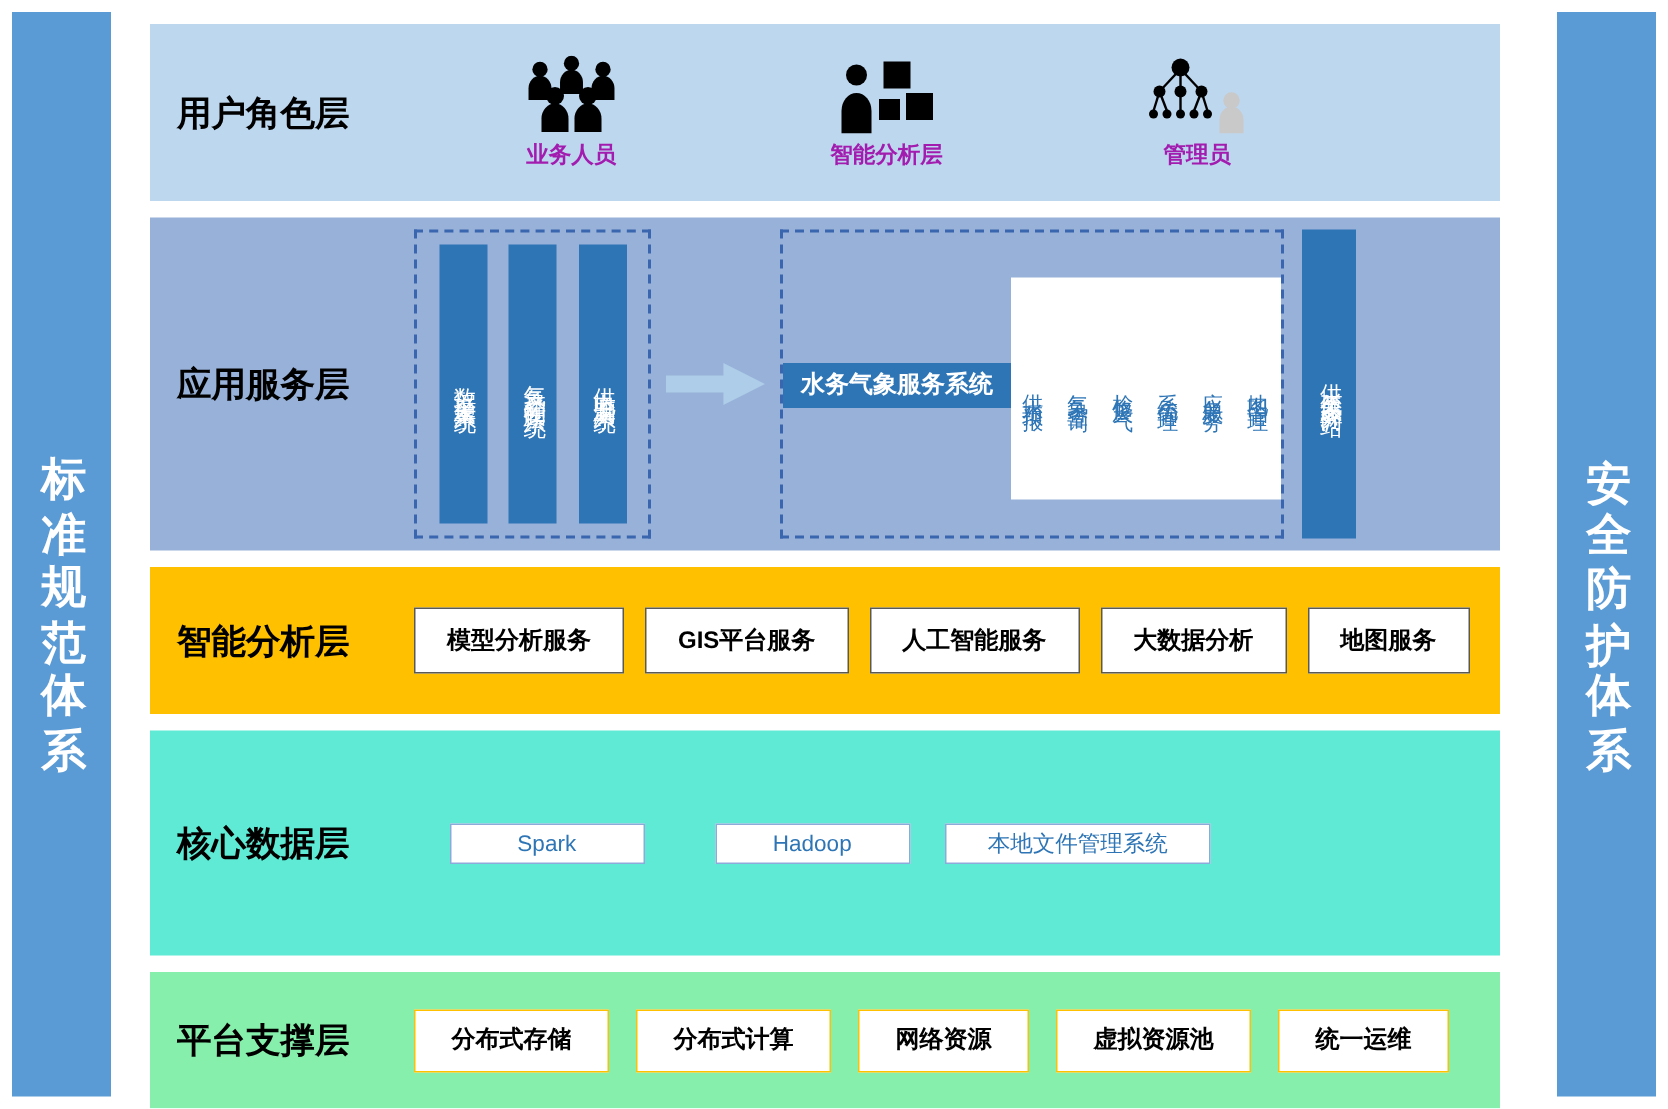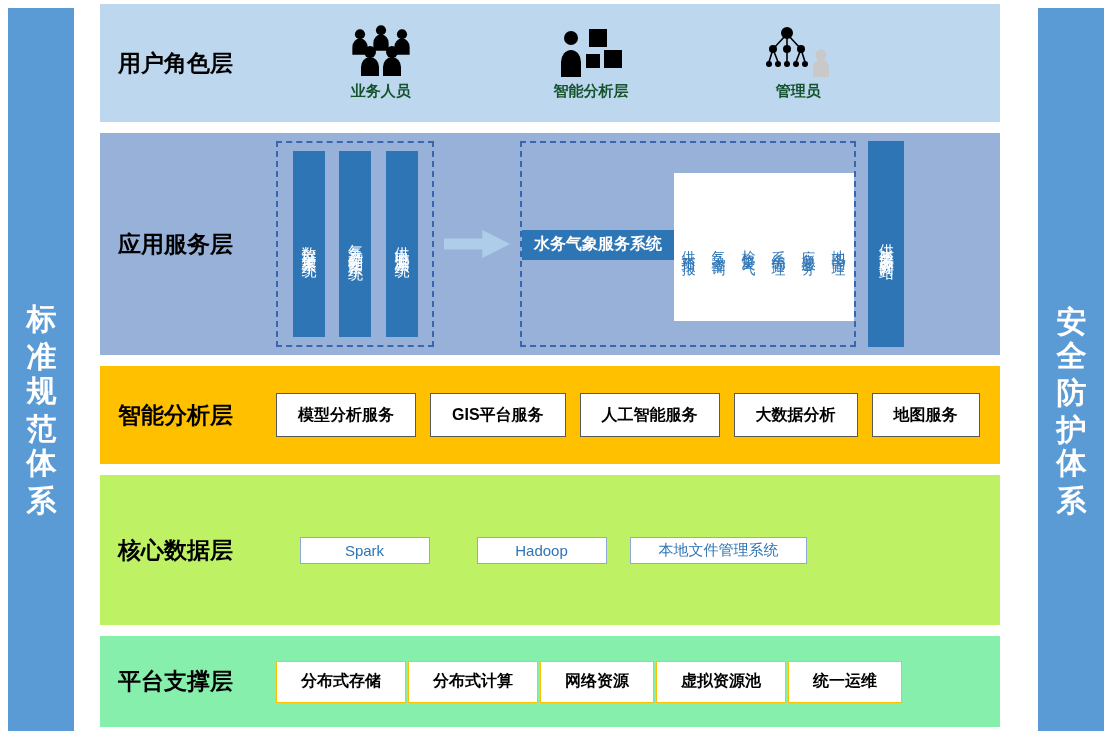--- a/index.html
+++ b/index.html
@@ -9,33 +9,33 @@
 
   
   .pillar { position:absolute; top:8px; width:66px; height:723px; background:#5B9BD5;
     display:flex; align-items:center; justify-content:center; }
   .pillar-left { left:8px; }
   .pillar-right { right:8px; }
   .pillar-text { writing-mode:vertical-rl; text-orientation:upright; color:#fff;
     font-size:30px; font-weight:bold; letter-spacing:36px; margin-top:36px; }
 
   
-  .main { position:absolute; left:100px; top:4px; width:900px;
+  .main { position:absolute; left:100px; top:16px; width:900px;
     display:flex; flex-direction:column; gap:11px; }
   .layer { width:100%; display:flex; align-items:center; }
   .layer-title { width:176px; padding-left:18px; flex-shrink:0;
     font-size:23px; font-weight:bold; color:#000; }
 
   .vtext { writing-mode:vertical-rl; text-orientation:upright; }
 
   
   .layer-user { height:118px; background:#BDD7EE; }
   .roles { flex:1; display:flex; justify-content:space-around; margin-right:100px; }
   .role { display:flex; flex-direction:column; align-items:center; gap:5px; }
-  .role-label { font-size:15px; font-weight:bold; color:#14532d; }
+  .role-label { font-size:15px; font-weight:bold; color:#a21caf; }
 
   
   .layer-app { height:222px; background:#97B1D8; }
   .dashed-box { border:2px dashed #3A66B0; height:206px; }
   .src-box { width:158px; display:flex; justify-content:space-evenly; align-items:center; }
   .src-bar { width:32px; height:186px; background:#2E75B6; color:#fff;
     display:flex; align-items:center; justify-content:center; font-size:15px; letter-spacing:3px; }
   .flow-arrow { width:66px; height:28px; margin:0 10px; background:#AECDE8;
     clip-path:polygon(0 30%, 58% 30%, 58% 0, 100% 50%, 58% 100%, 58% 70%, 0 70%); }
   .svc-box { width:336px; display:flex; flex-direction:row; align-items:center; padding:9px 0 8px 0; }
@@ -48,41 +48,41 @@
     display:flex; align-items:center; justify-content:center; font-size:15px; letter-spacing:3px; }
 
   
   .layer-analysis { height:98px; background:#FFC000; }
   .svc-row { flex:1; display:flex; align-items:center; gap:14px; }
   .analysis-box { height:44px; background:#fff; border:1px solid #595959; padding:12px 21px;
     display:flex; align-items:center; justify-content:center;
     font-size:16px; font-weight:bold; color:#000; white-space:nowrap; }
 
   
-  .layer-data { height:150px; background:#bef264; }
+  .layer-data { height:150px; background:#5eead4; }
   .data-grid { flex:1; display:flex; flex-direction:column; gap:24px; }
   .data-row { display:flex; }
   .data-col { width:177px; display:flex; justify-content:center; }
   .cyl-wrap { height:53px; }
   .cyl { position:relative; width:132px; height:44px; margin-top:9px; background:#fff;
     border:1.5px solid #9BB0CE; border-top:none;
     border-radius:0 0 66px 66px / 0 0 12px 12px;
     display:flex; align-items:center; justify-content:center; padding-top:7px;
     color:#2E75B6; font-size:15px; }
   .cyl::before { content:""; position:absolute; left:-1.5px; top:-9px;
     width:calc(100% + 3px); height:18px; background:#fff;
     border:1.5px solid #9BB0CE; border-radius:50%; }
   .store-box { height:27px; width:130px; background:#fff; border:1px solid #8EAADB;
     display:flex; align-items:center; justify-content:center;
     color:#2E75B6; font-size:15px; white-space:nowrap; }
   .store-box.wide { width:196px; }
 
   
   .layer-platform { height:91px; background:#86efac; }
-  .platform-row { flex:1; display:flex; align-items:center; gap:2px; }
+  .platform-row { flex:1; display:flex; align-items:center; gap:18px; }
   .platform-box { height:42px; background:#fff; border:1.5px solid #FFC000; padding:0 24px;
     display:flex; align-items:center; justify-content:center;
     font-size:16px; font-weight:bold; color:#000; white-space:nowrap; }
 
   svg { display:block; }
 </style>
 </head>
 <body>
 
 <div class="page">

